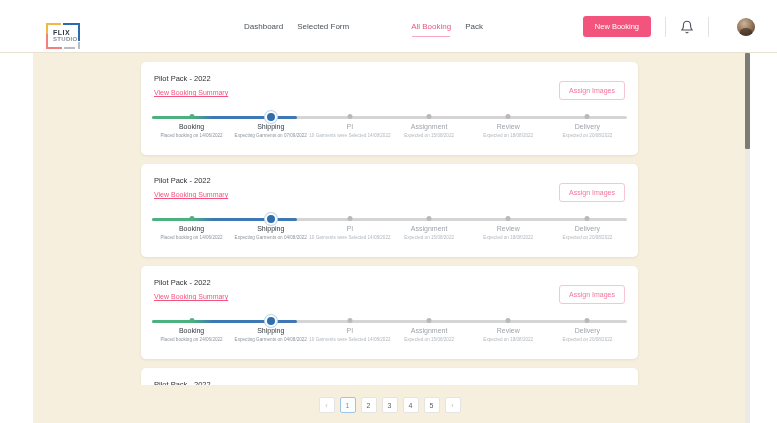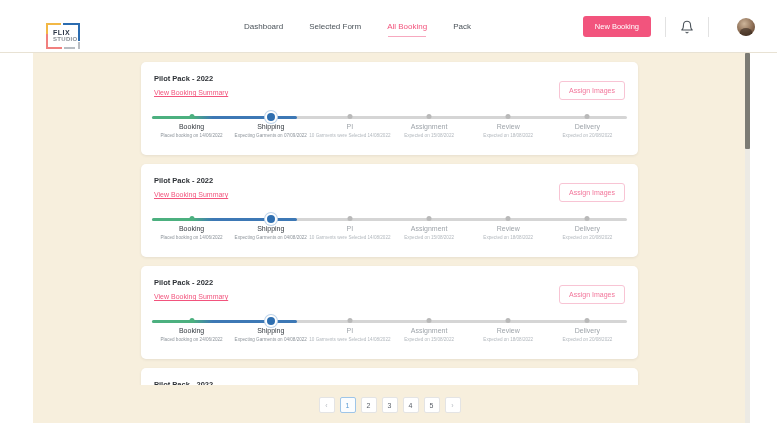--- a/index.html
+++ b/index.html
@@ -69,32 +69,32 @@
     color: #8a9097;
     display: block;
   }
 
   .nav {
     position: absolute;
     left: 243px; top: 0;
     height: 53px;
     display: flex;
     align-items: center;
-    gap: 24px;
+    gap: 12px;
   }
   .nav-item {
     font-size: 8px;
     color: #4a5259;
     text-decoration: none;
     padding: 3px 1px;
     position: relative;
     white-space: nowrap;
     cursor: pointer;
   }
-  .nav-item.active { color: #f2547d; }
+  .nav-item.active { color: #f2547d; margin-left: 48px; }
   .nav-item.active::after {
     content: "";
     position: absolute;
     left: 2px; right: 2px;
     bottom: -3px;
     height: 1.5px;
     background: #f7a8bf;
   }
 
   .header-right {
@@ -172,21 +172,21 @@
     height: 93px;
     background: #ffffff;
     border-radius: 5px;
     box-shadow: 0 1px 3px rgba(0,0,0,.07);
   }
 
   .card-title {
     position: absolute;
     left: 13px; top: 12px;
     font-size: 7.5px;
-    font-weight: bold;
+    font-weight: normal;
     color: #2d3136;
     white-space: nowrap;
   }
   .card-link {
     position: absolute;
     left: 13px; top: 27px;
     font-size: 7px;
     color: #f2547d;
     text-decoration: underline;
     cursor: pointer;

